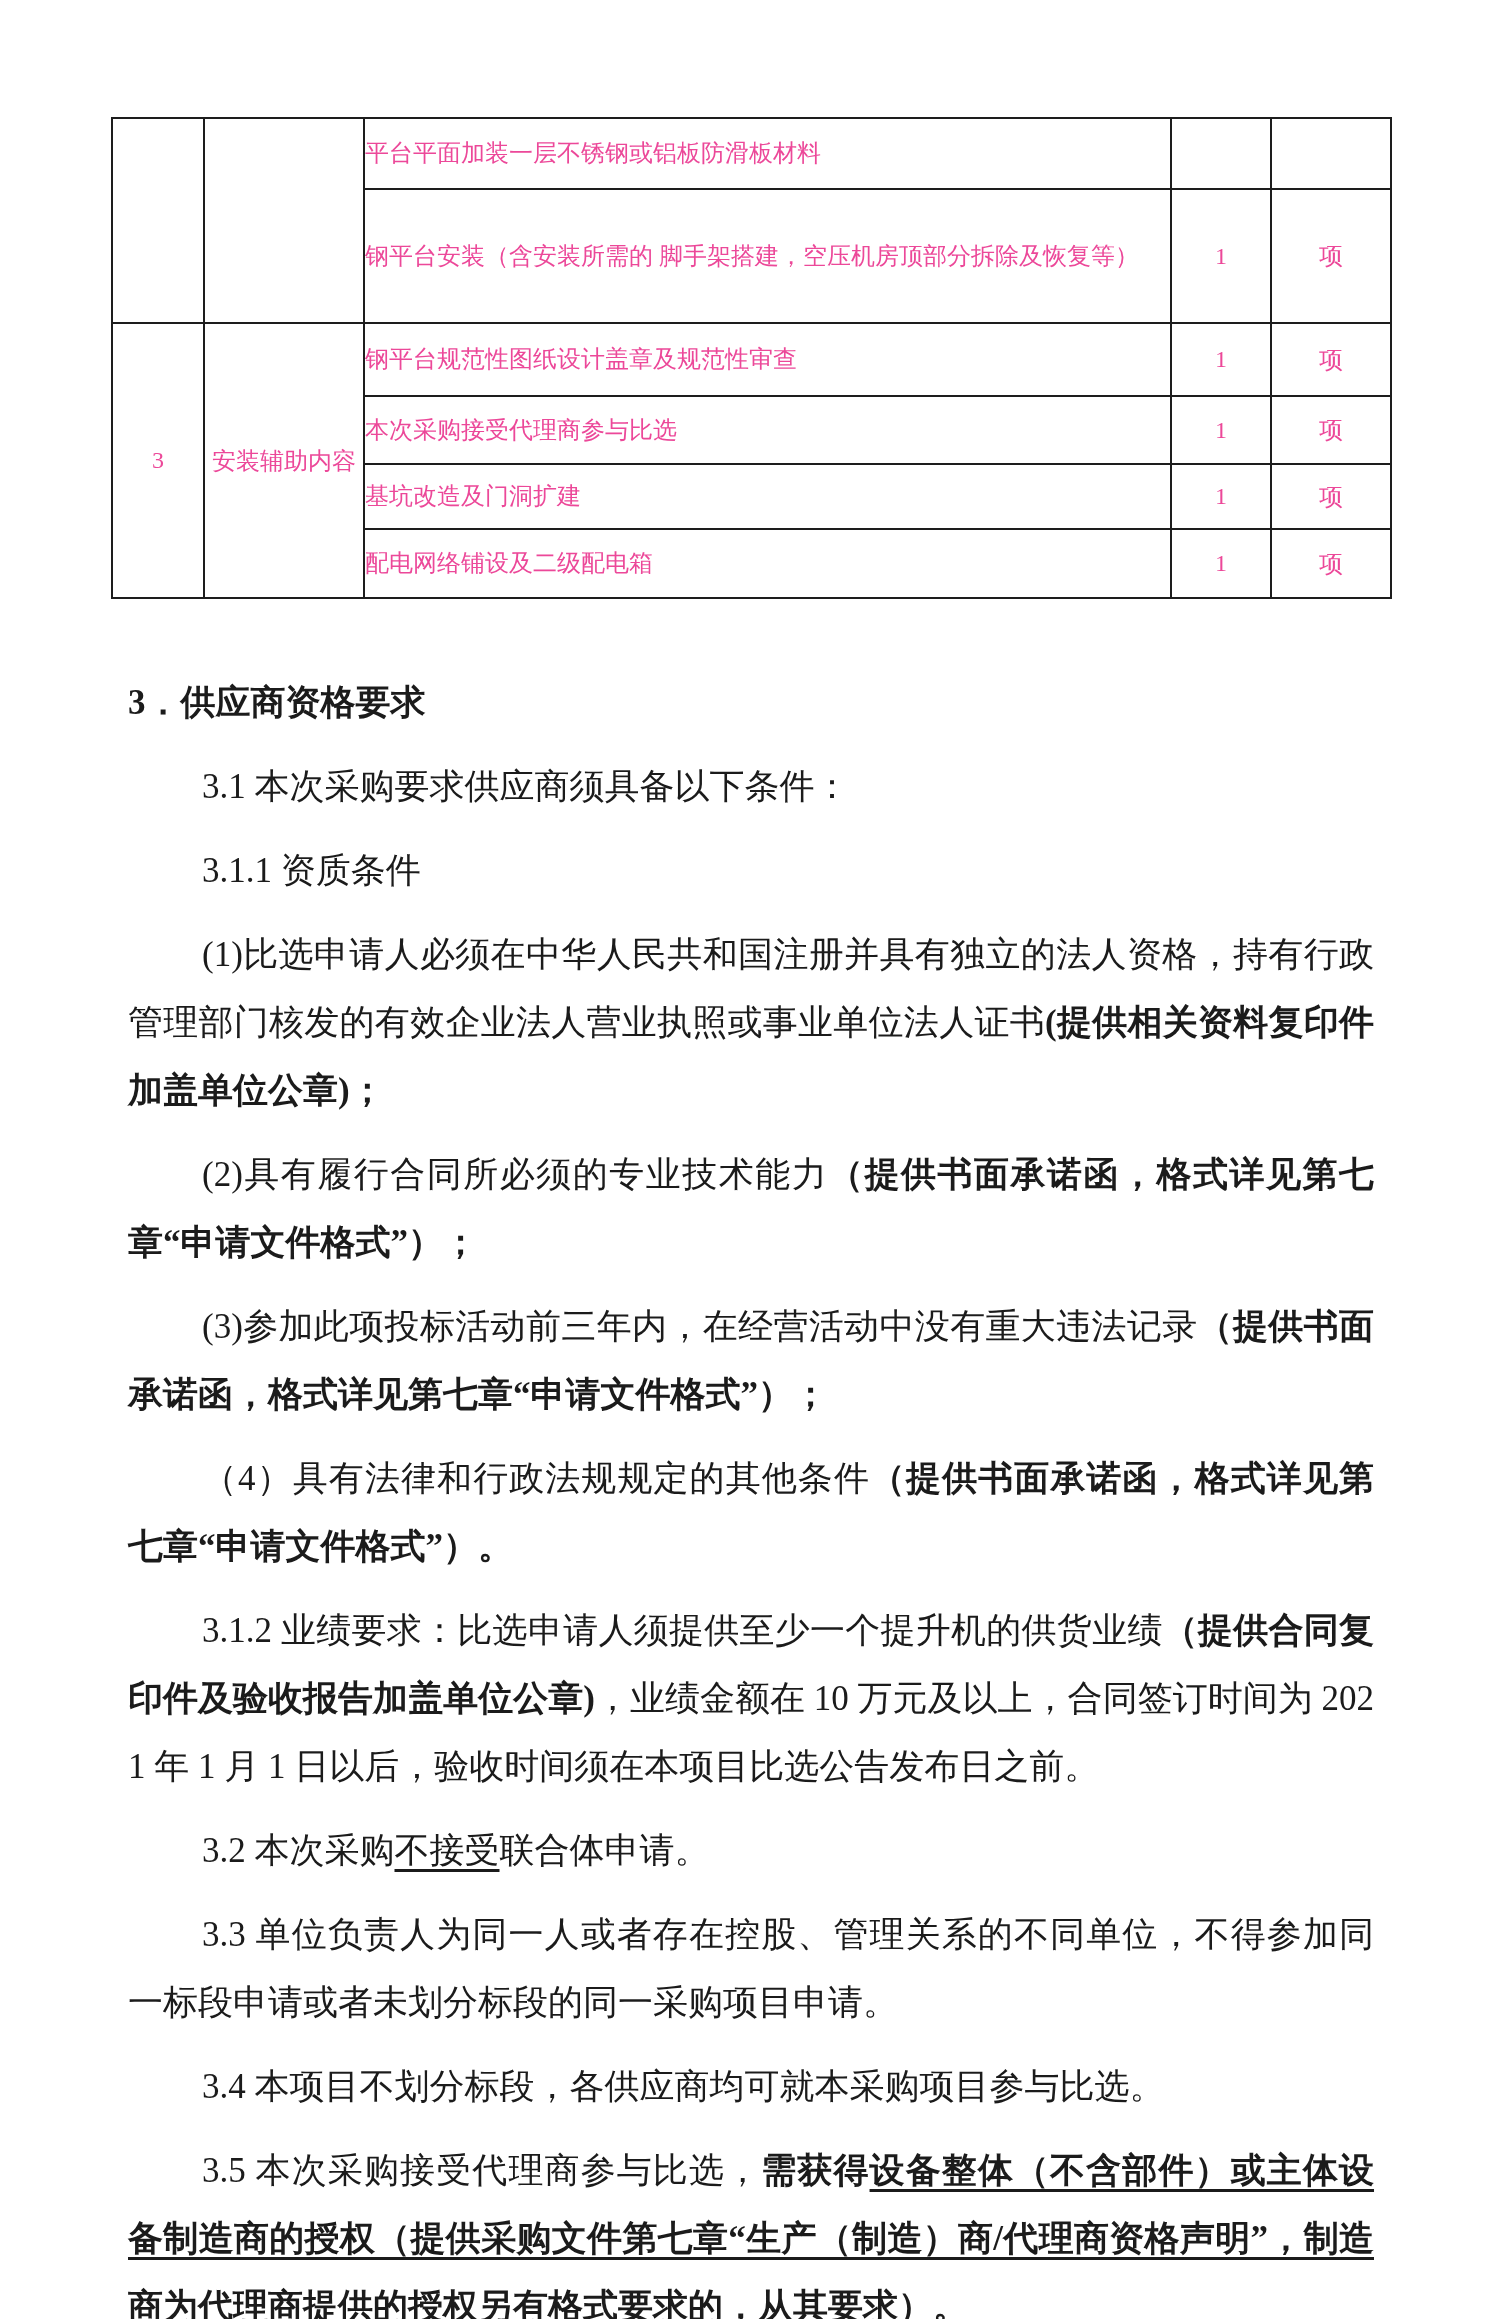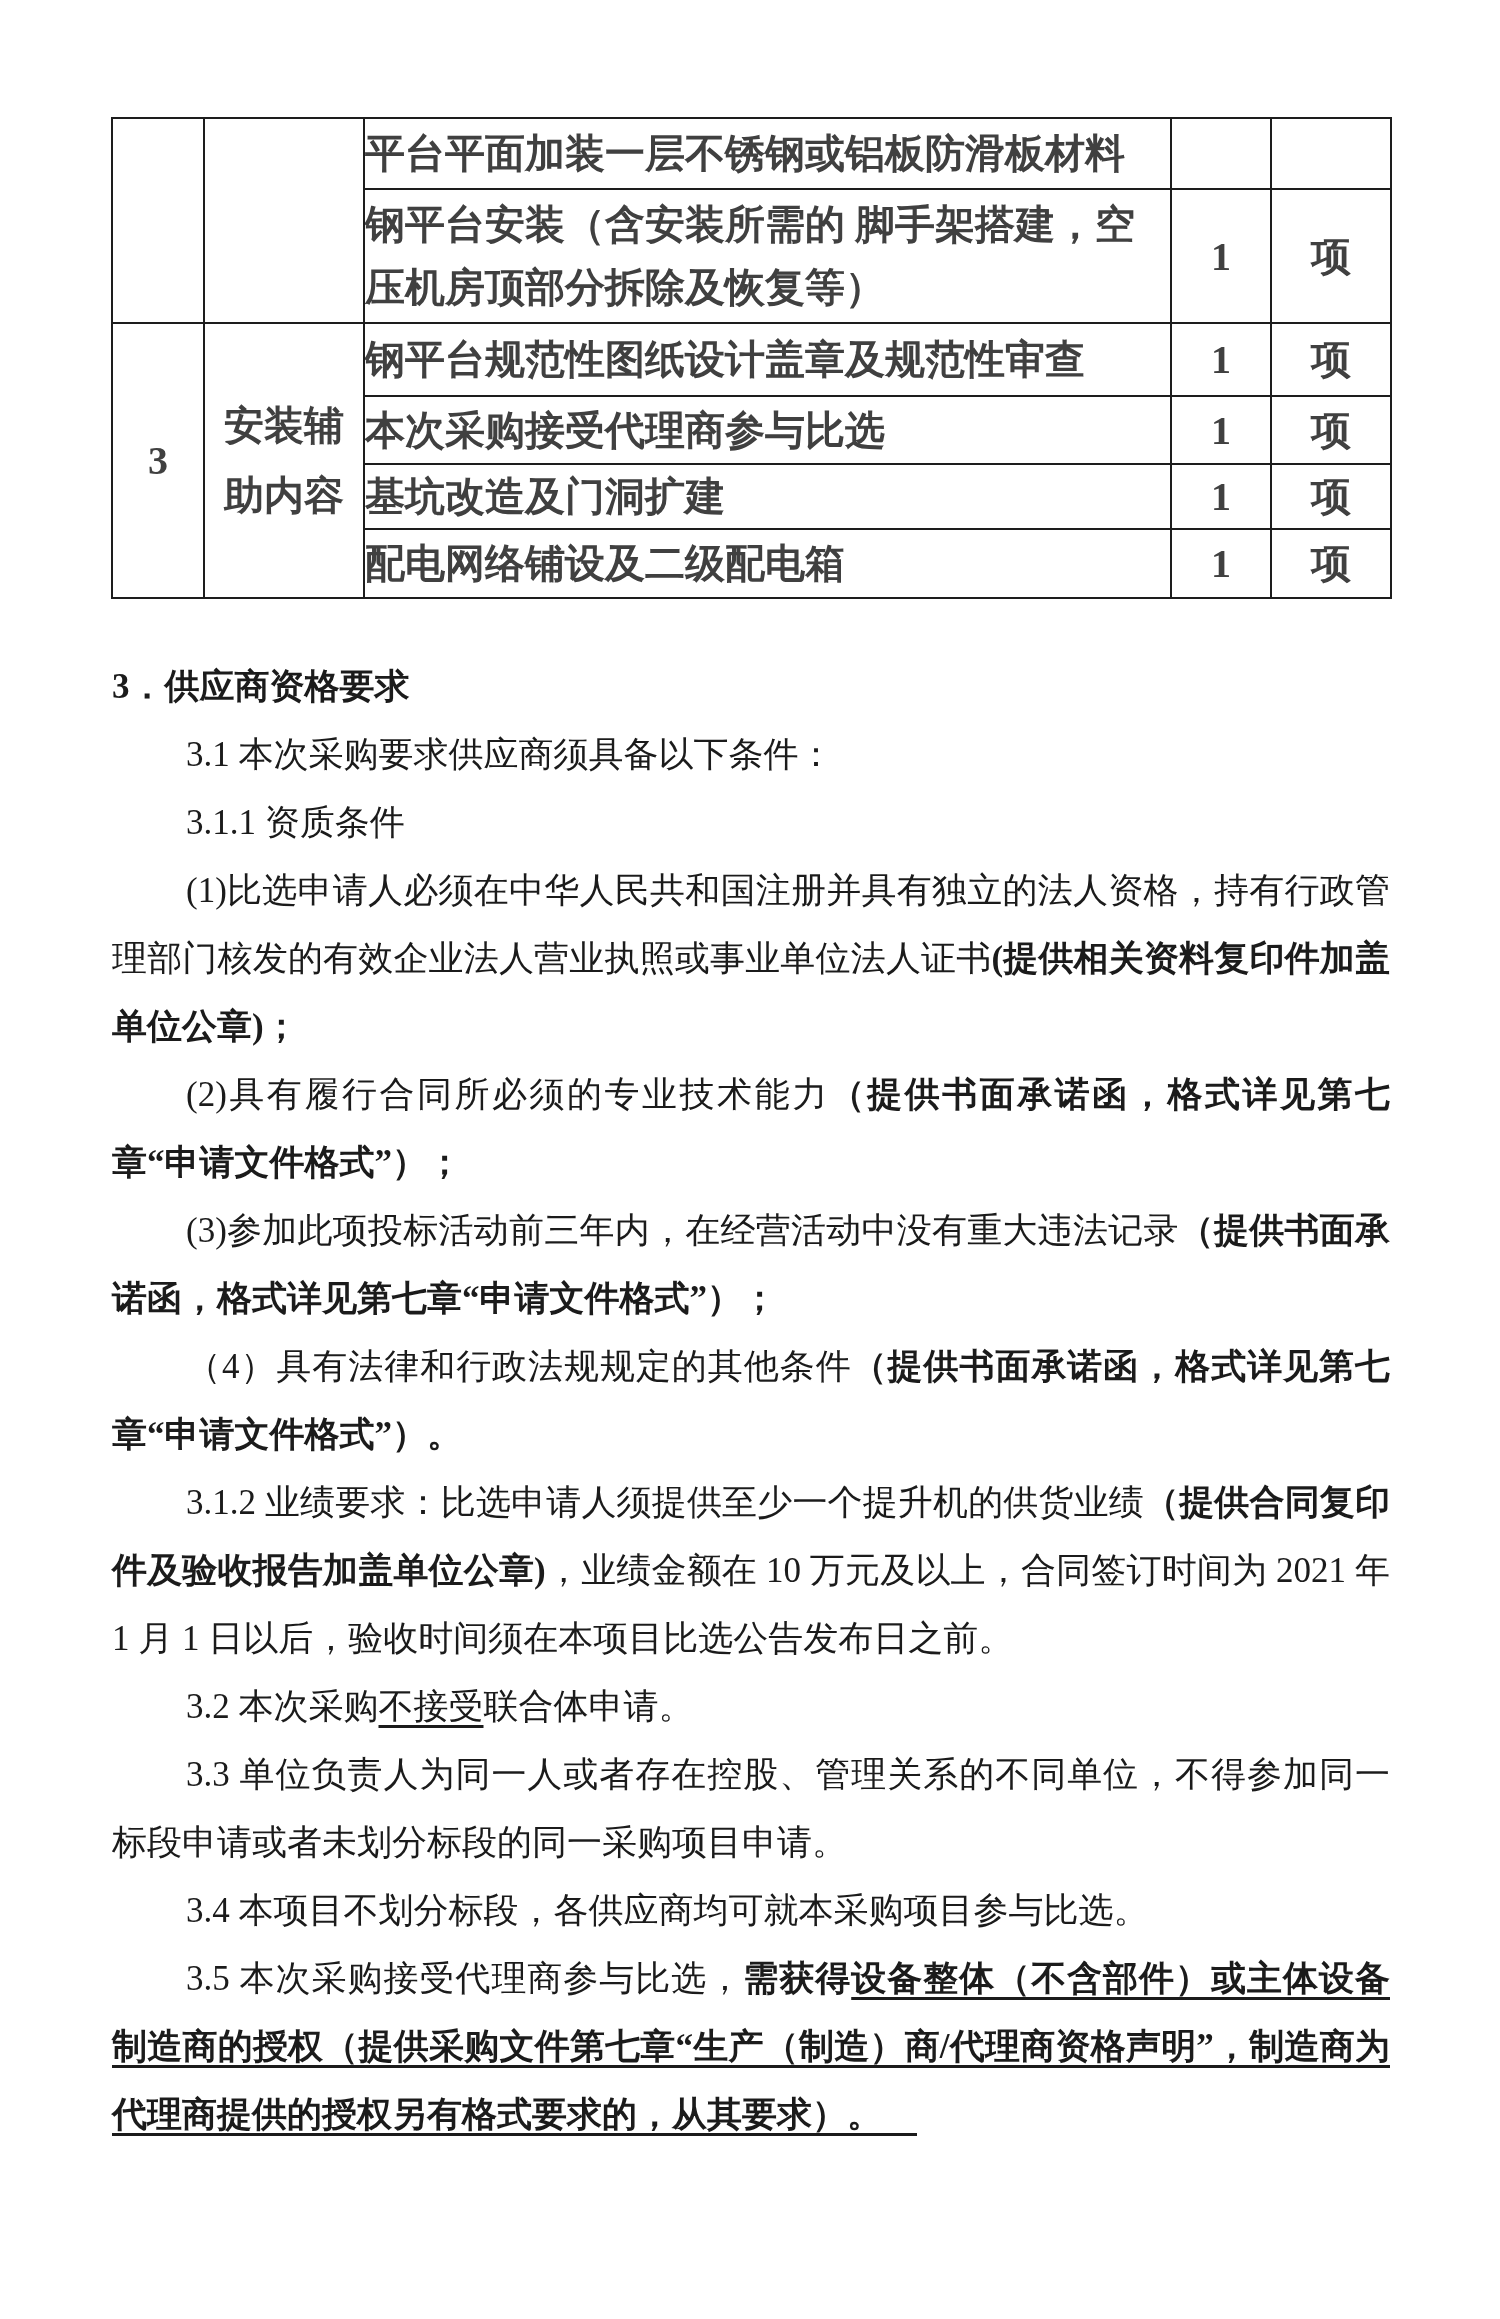--- a/index.html
+++ b/index.html
@@ -15,23 +15,22 @@
   }
 
   
   table.spec {
     position: absolute;
     left: 111px;
     top: 117px;
     width: 1281px;
     border-collapse: collapse;
     table-layout: fixed;
-    font-size: 40px;
-    color: #404040;
-    font-weight: bold;
+    font-size: 24px;
+    color: #ec4899;
   }
   table.spec td {
     border: 2px solid #1d1d1d;
     padding: 0;
     vertical-align: middle;
     word-break: break-all;
     overflow: hidden;
   }
   col.c-num   { width: 92px; }
   col.c-label { width: 160px; }
@@ -54,21 +53,21 @@
   .doc-body {
     position: absolute;
     left: 112px;
     top: 653px;
     width: 1278px;
     font-size: 35px;
     line-height: 68px;
     text-align: justify;
     word-break: break-all;
   }
-  .doc-body p { margin: 0; text-indent: 74px; }
+  .doc-body p { margin: 16px; text-indent: 74px; }
   .doc-body p.heading { text-indent: 0; font-weight: bold; }
   .bold { font-weight: bold; }
   .u {
     text-decoration: underline;
     text-decoration-thickness: 2.5px;
     text-underline-offset: 7px;
   }
   .u-bold {
     font-weight: bold;
     text-decoration: underline;

